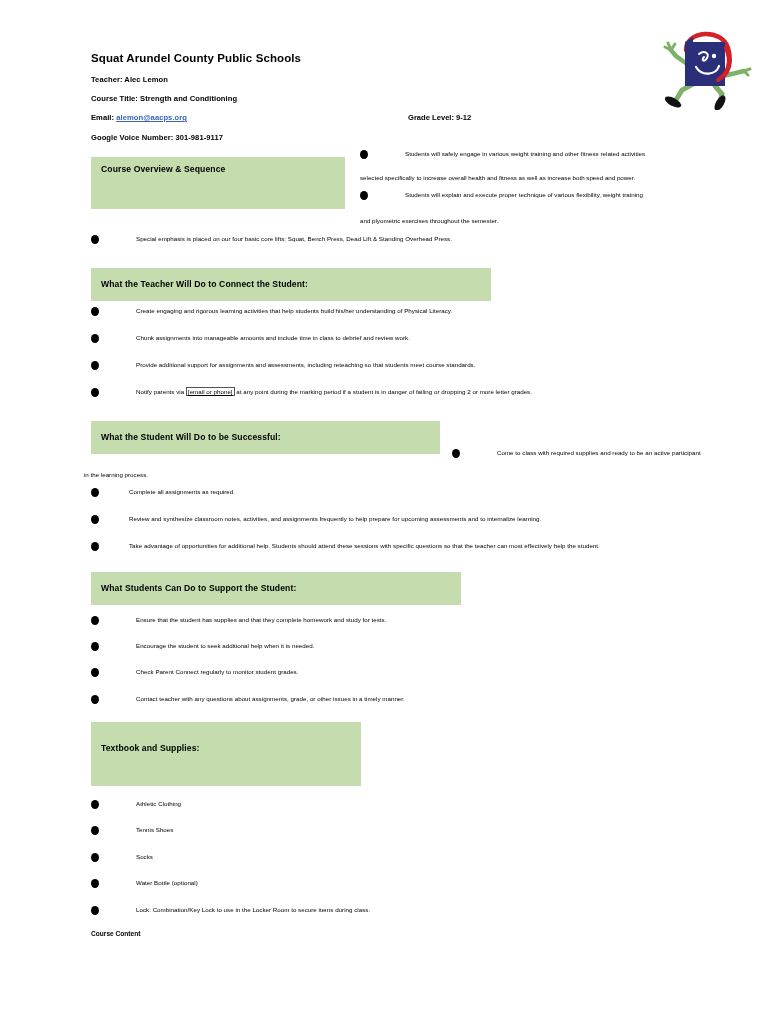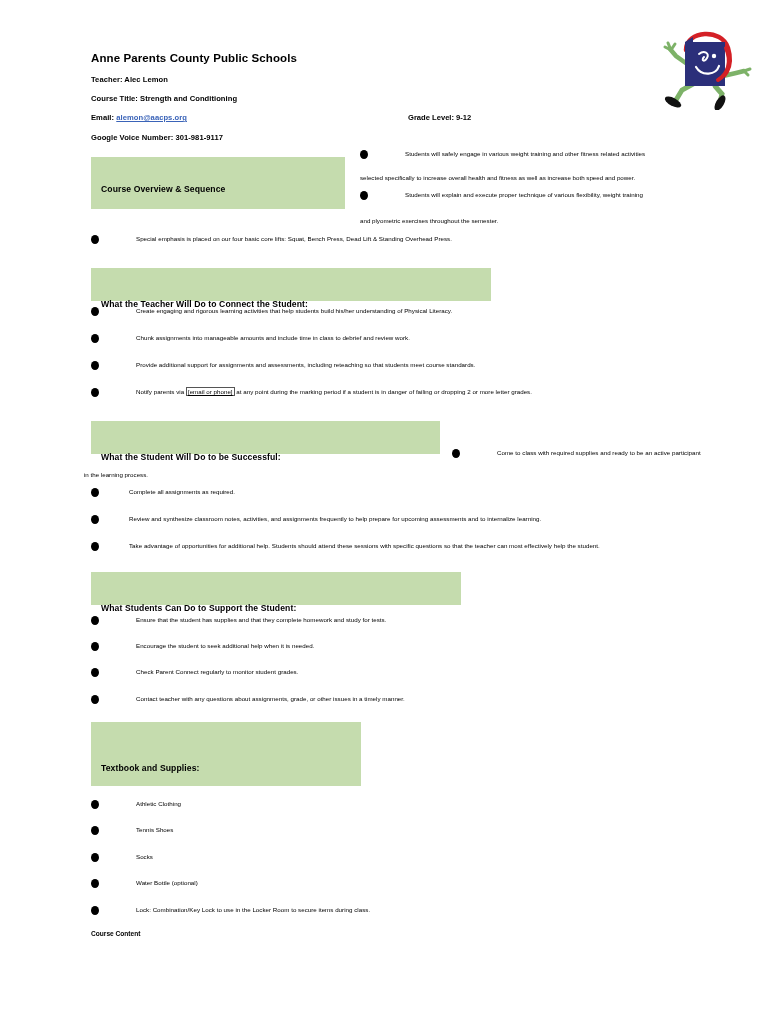--- a/index.html
+++ b/index.html
@@ -68,21 +68,20 @@
     position: absolute;
     background: #c5dcae;
   }
   .greenbar .bar-label {
     position: absolute;
     left: 10px;
     font-size: 8.6px;
     font-weight: bold;
     white-space: nowrap;
     letter-spacing: 0.1px;
-    margin-top: 20px;
   }
 
   
   .bullet-row {
     position: absolute;
     height: 12px;
   }
   .bullet-dot {
     position: absolute;
     left: 0;
@@ -147,21 +146,21 @@
       <path d="M25 22 L33 17 L33 61 L25 66 Z" fill="#2b2f7a"></path>
 
       <path d="M39 34 C44 30, 50 33, 47 38 C44 43, 41 40, 44 37" stroke="#ffffff" stroke-width="2" fill="none" stroke-linecap="round"></path>
       <circle cx="54" cy="36" r="2.2" fill="#ffffff"></circle>
       <path d="M36 47 C42 57, 56 55, 59 46" stroke="#ffffff" stroke-width="2.2" fill="none" stroke-linecap="round"></path>
 
       <path d="M66 28 C72 42, 68 54, 58 60" stroke="#d42026" stroke-width="4" fill="none" stroke-linecap="round"></path>
     </svg>
   </div>
 
-  <div class="doc-title">Anne Parents County Public Schools</div>
+  <div class="doc-title">Squat Arundel County Public Schools</div>
 
   <div class="hdr-line hdr-teacher">Teacher: Alec Lemon</div>
 
   <div class="hdr-line hdr-course">Course Title:  Strength and Conditioning</div>
 
   <div class="hdr-line hdr-email">
     <span>Email:</span>
     <span class="email-link">alemon@aacps.org</span>
   </div>
 

